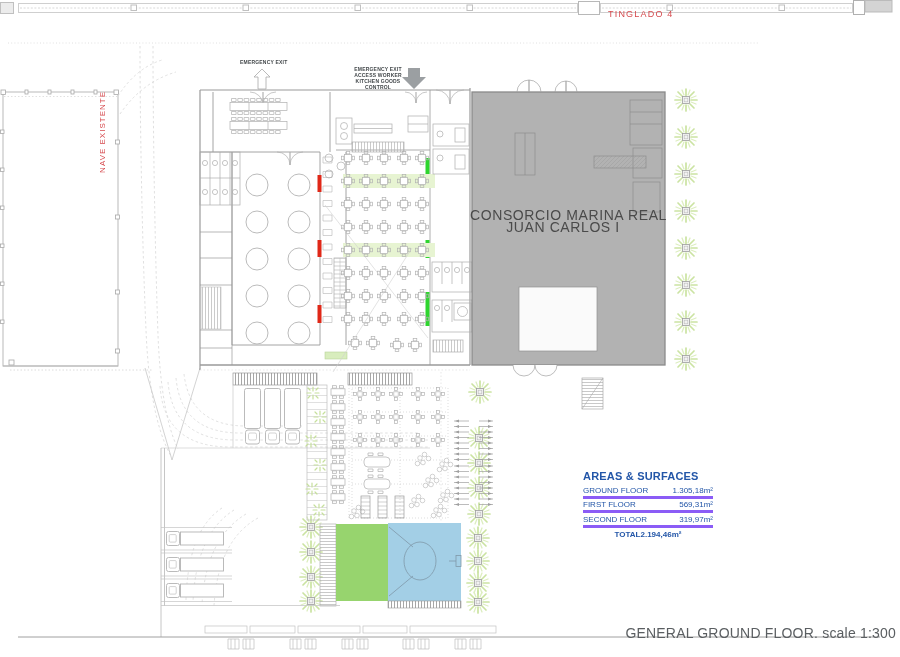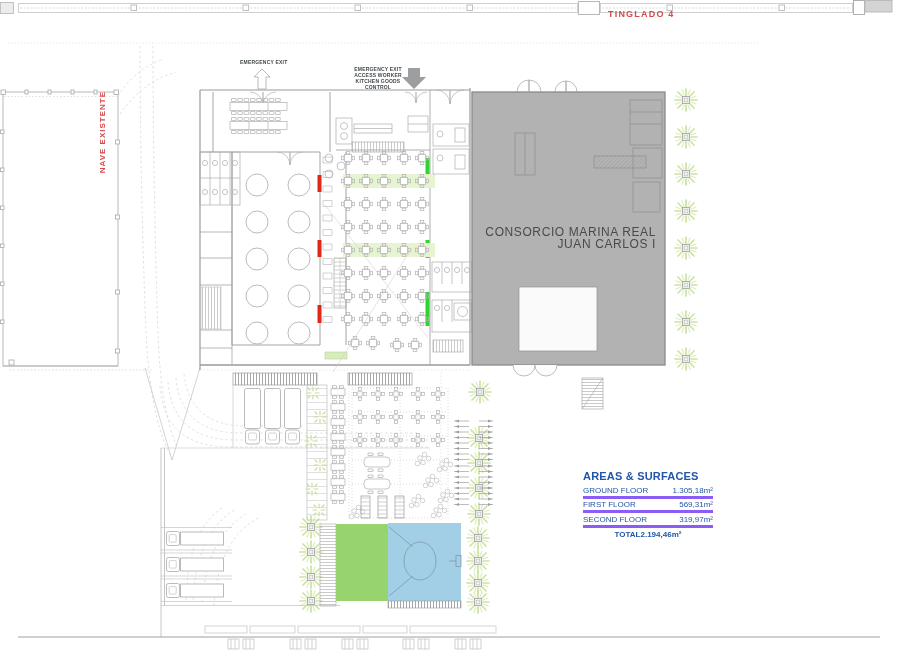--- a/index.html
+++ b/index.html
@@ -1,29 +1,29 @@
 <!DOCTYPE html>
 <html><head>
 <meta charset="utf-8">
 <style>
   html,body{margin:0;padding:0;background:#fff;}
   .stage{position:relative;width:900px;height:657px;background:#fff;overflow:hidden;
          font-family:"Liberation Sans",sans-serif;}
   .stage svg{position:absolute;left:0;top:0;}
   .lbl{position:absolute;white-space:nowrap;}
-  .lbl-red{color:#d6494d;font-weight:bold;}
+  .lbl-red{color:#d6494d;font-weight:normal;}
   .lbl-tinglado{left:608px;top:9px;font-size:9px;letter-spacing:1.2px;}
   .lbl-nave{left:98px;top:91px;font-size:8px;letter-spacing:1px;
             writing-mode:vertical-rl;transform:rotate(180deg);}
   .lbl-exit1{left:240px;top:59px;width:46px;text-align:center;
              font-size:5px;font-weight:bold;color:#43484b;letter-spacing:.2px;}
   .lbl-exit2{left:352px;top:66px;width:52px;text-align:center;
              font-size:5px;font-weight:bold;color:#43484b;letter-spacing:.2px;line-height:6px;}
-  .lbl-gray{left:470px;top:209px;width:186px;text-align:right;
-            font-size:12px;color:#4a4a4a;letter-spacing:.6px;line-height:12px;margin-top:17px;}
+  .lbl-gray{left:470px;top:209px;width:186px;text-align:center;
+            font-size:14px;color:#4a4a4a;letter-spacing:.6px;line-height:12px;}
   .areas{position:absolute;left:583px;top:470px;width:130px;color:#2356a8;font-size:8px;}
   .areas .t{font-weight:bold;font-size:11px;letter-spacing:.2px;padding-bottom:2px;}
   .areas .r{display:flex;justify-content:space-between;border-bottom:3px solid #8b5cf6;
             padding:1.5px 0 1px 0;}
   .areas .r.total{border-bottom:none;font-weight:bold;padding-top:2.5px;justify-content:center;}
   .lbl-title{left:560px;top:625px;width:336px;text-align:right;
              font-size:14px;color:#5a5e61;letter-spacing:.2px;}
 </style>
 </head>
 <body>
@@ -566,14 +566,15 @@
   <div class="r">
     <span>SECOND FLOOR</span>
     <span>319,97m²</span>
   </div>
   <div class="r total">
     <span>TOTAL</span>
     <span>2.194,46m²</span>
   </div>
 </div>
 
+<div class="lbl lbl-title">GENERAL GROUND FLOOR. scale 1:300</div>
 
 </div>
 
 </body></html>

